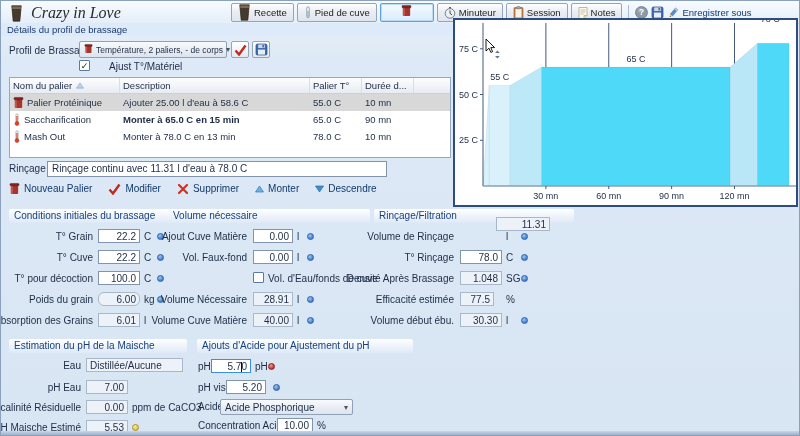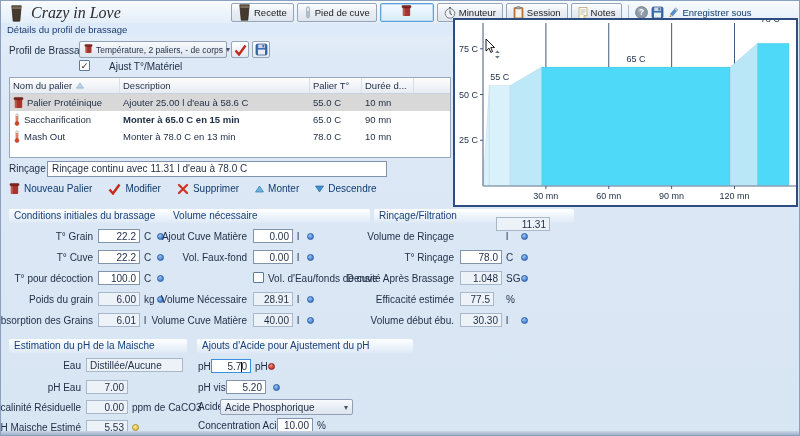--- a/index.html
+++ b/index.html
@@ -340,21 +340,21 @@
       <div class="dot blue" style="left: 156px; top: 232px;"></div>
       <div class="lblR" style="top: 251px; right: 706px;">T° Cuve</div>
       <div class="box" style="left: 97px; top: 249px; width: 42px;">22.2</div>
       <div class="unit" style="left: 143px; top: 251px;">C</div>
       <div class="dot blue" style="left: 156px; top: 253px;"></div>
       <div class="lblR" style="top: 272px; right: 706px;">T° pour décoction</div>
       <div class="box" style="left: 97px; top: 270px; width: 42px;">100.0</div>
       <div class="unit" style="left: 143px; top: 272px;">C</div>
       <div class="dot blue" style="left: 156px; top: 274px;"></div>
       <div class="lblR" style="top: 293px; right: 706px;">Poids du grain</div>
-      <div class="box ro" style="left: 97px; top: 291px; width: 42px;">6.00</div>
+      <div class="box ro" style="left: 97px; top: 291px; width: 42px; border-radius: 6px;">6.00</div>
       <div class="unit" style="left: 143px; top: 293px;">kg</div>
       <div class="dot blue" style="left: 156px; top: 295px;"></div>
       <div class="lblR" style="top: 314px; right: 706px;">Absorption des Grains</div>
       <div class="box ro" style="left: 97px; top: 312px; width: 42px;">6.01</div>
       <div class="unit" style="left: 143px; top: 314px;">l</div>
       <div class="hdr" style="left: 167px; top: 208px; width: 202px;">Volume nécessaire</div>
       <div class="lblR" style="top: 230px; right: 552px;">Ajout Cuve Matière</div>
       <div class="box" style="left: 252px; top: 228px; width: 40px;">0.00</div>
       <div class="unit" style="left: 296px; top: 230px;">l</div>
       <div class="dot blue" style="left: 306px; top: 232px;"></div>

